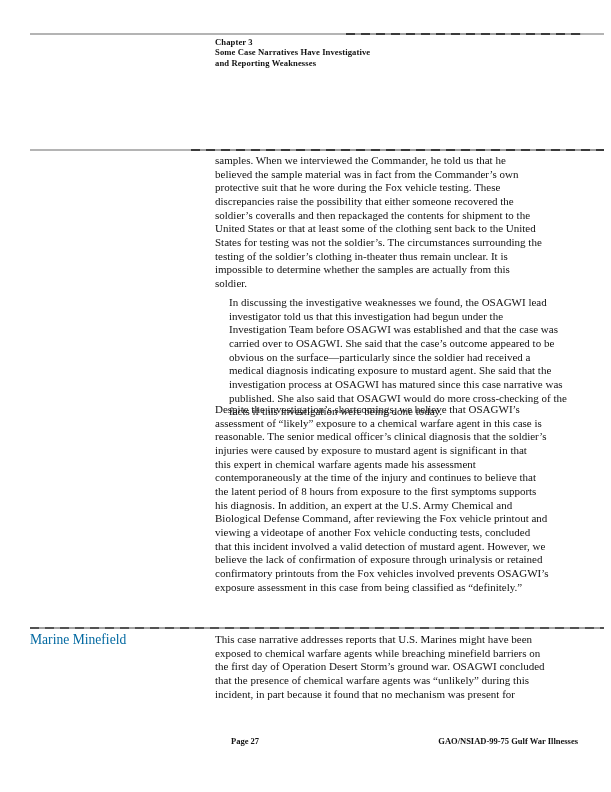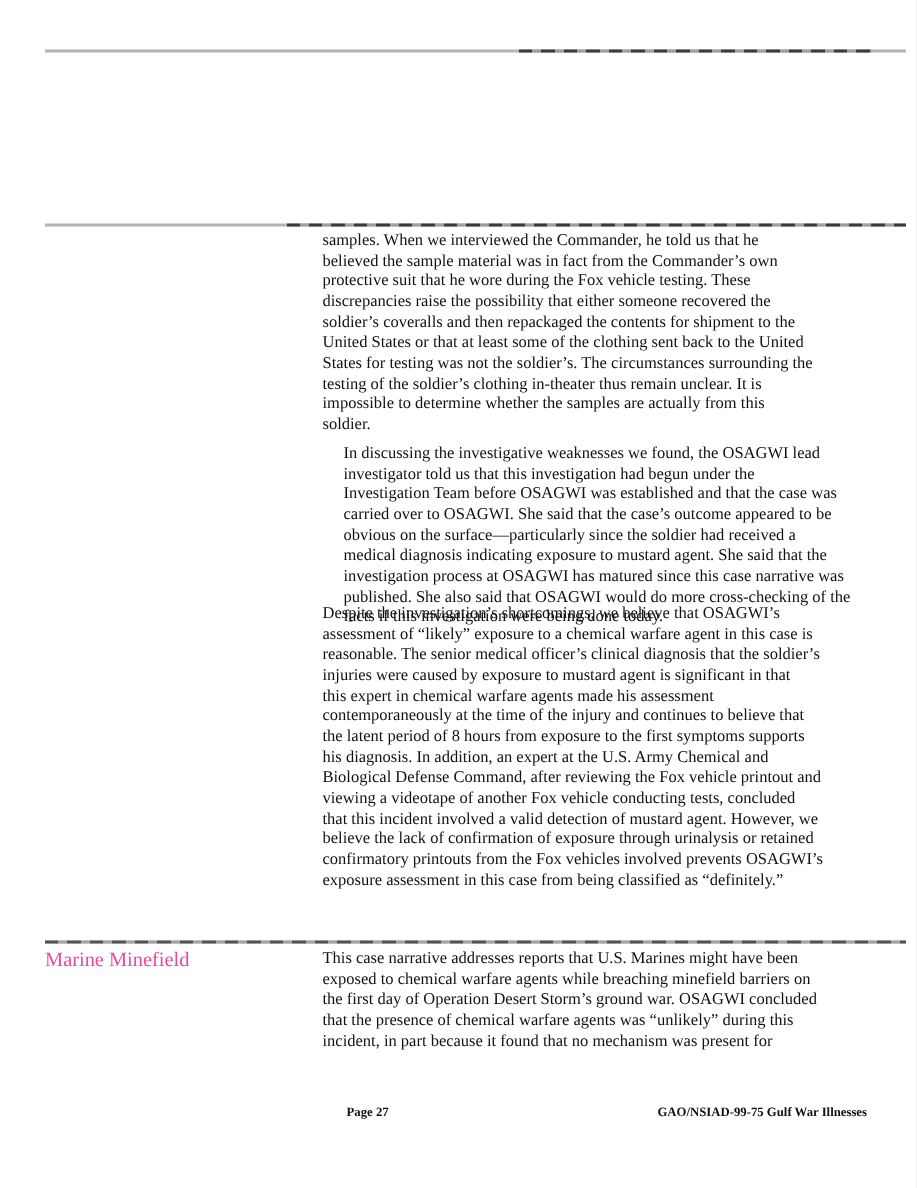--- a/index.html
+++ b/index.html
@@ -40,39 +40,44 @@
   }
   .para-1{top:154px;}
   .para-2{top:296px;margin-left:14px;}
   .para-3{top:403px;}
   .para-4{top:633px;}
 
   
   .section-heading{
     position:absolute;left:30px;top:631px;width:180px;
     font-size:13.6px;line-height:17.4px;font-weight:400;
-    color:#ec4899;
+    color:#0369a1;
   }
   .section-heading div{white-space:nowrap;}
 
   
   .footer{
     position:absolute;left:215px;top:736px;width:363px;
     display:flex;justify-content:space-between;align-items:baseline;
     font-size:8.5px;font-weight:bold;
   }
   .footer span{white-space:nowrap;padding-left:16px;}
 </style>
 </head>
 <body>
 
 <div class="page">
 
   <div class="rule rule-1"></div>
 
+  <div class="running-header">
+    <div>Chapter 3</div>
+    <div>Some Case Narratives Have Investigative</div>
+    <div>and Reporting Weaknesses</div>
+  </div>
 
   <div class="rule rule-2"></div>
 
   <div class="body-para para-1">samples. When we interviewed the Commander, he told us that he
 believed the sample material was in fact from the Commander’s own
 protective suit that he wore during the Fox vehicle testing. These
 discrepancies raise the possibility that either someone recovered the
 soldier’s coveralls and then repackaged the contents for shipment to the
 United States or that at least some of the clothing sent back to the United
 States for testing was not the soldier’s. The circumstances surrounding the

